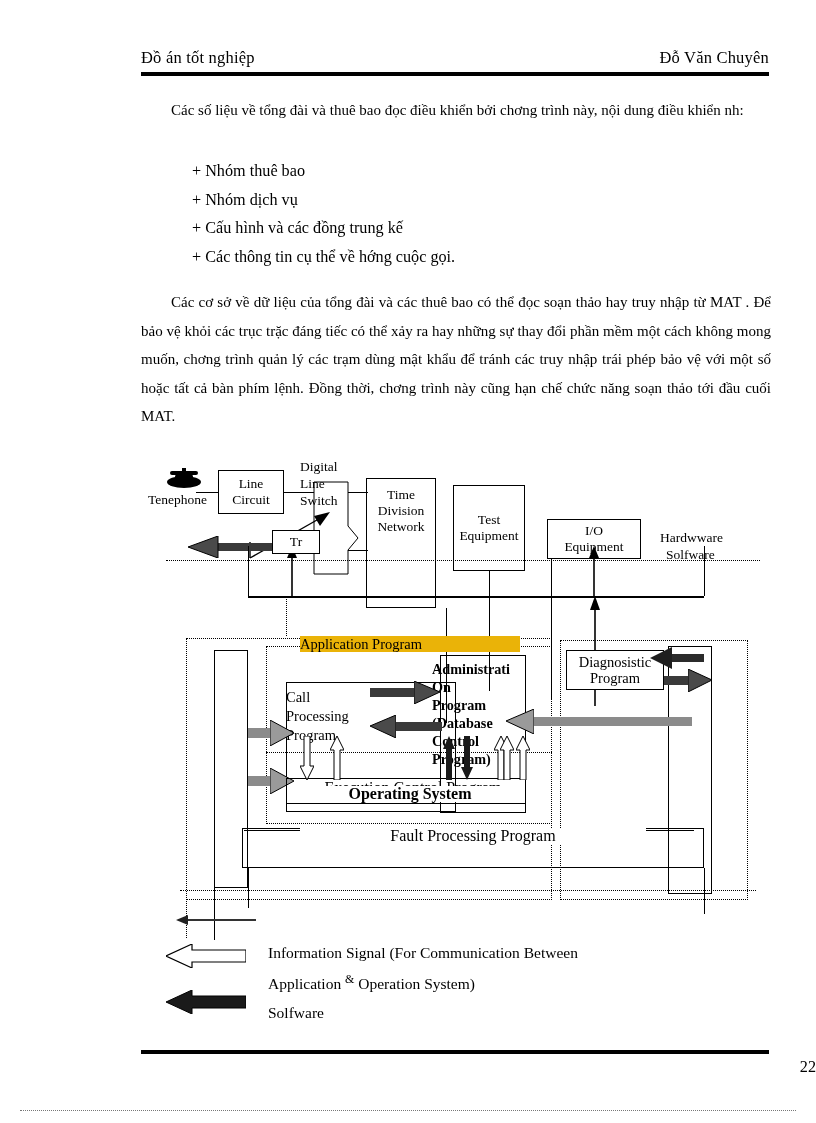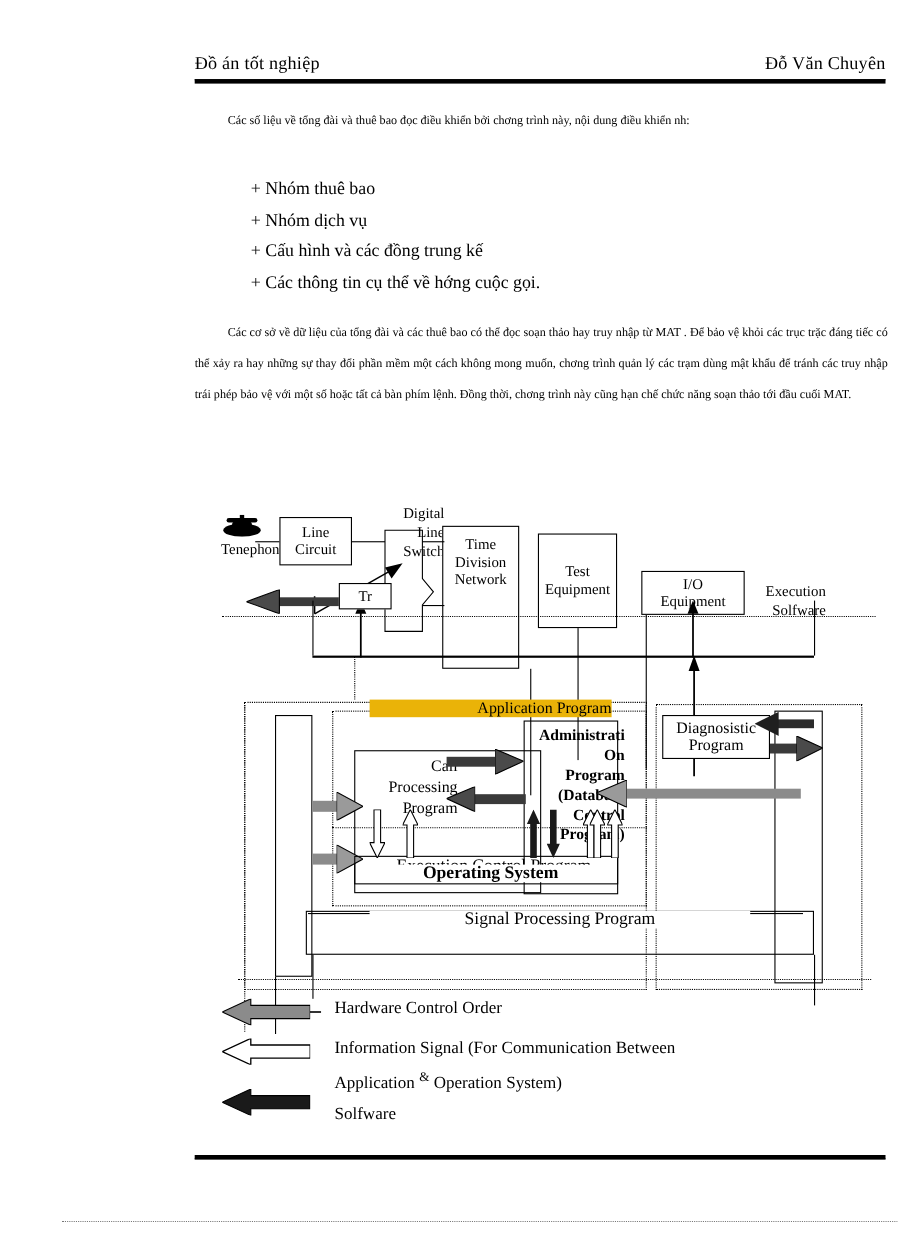--- a/index.html
+++ b/index.html
@@ -12,21 +12,21 @@
     height: 1123px;
     position: relative;
     font-family: "Liberation Serif", "DejaVu Serif", serif;
     color: #000;
     overflow: hidden;
   }
 
   .page {
     position: absolute;
     left: 0; top: 0;
-    width: 724px; height: 1123px; margin-left: 36px;
+    width: 724px; height: 1123px;
   }
 
   
   .hdr {
     position: absolute;
     left: 141px; top: 48px;
     width: 628px;
     display: flex;
     justify-content: space-between;
     align-items: baseline;
@@ -39,21 +39,21 @@
     width: 628px; height: 3px;
     background: #000;
     border-top: 1px solid #000;
   }
 
   
   .body-text {
     position: absolute;
     left: 141px;
     width: 630px;
-    font-size: 11px;
+    font-size: 15px;
     line-height: 28.5px;
     text-align: justify;
     text-justify: inter-word;
   }
   .p1 { top: 96px; }
   .p2 { top: 288px; }
   .indent { display: inline-block; width: 30px; }
 
   .bullets {
     position: absolute;
@@ -101,21 +101,21 @@
     justify-content: center;
     text-align: center;
     font-size: 13.5px;
     line-height: 16px;
     font-family: "Liberation Serif", serif;
   }
   .diagram .lbl {
     position: absolute;
     font-size: 13.5px;
     line-height: 16px;
-    text-align: right;
+    text-align: left;
     background: transparent;
   }
   .ln {
     position: absolute;
     background: #000;
   }
   .hln { height: 1px; }
   .vln { width: 1px; }
   .dot-h {
     position: absolute;
@@ -220,21 +220,21 @@
 Network</div>
     <div class="ln hln" style="left:348px; top:42px; width:20px;"></div>
     <div class="ln hln" style="left:348px; top:100px; width:20px;"></div>
 
     <div class="node" style="left:453px; top:35px; width:72px; height:86px; white-space:pre-line;">Test
 Equipment</div>
 
     <div class="node" style="left:547px; top:69px; width:94px; height:40px; white-space:pre-line;">I/O
 Equipment</div>
 
-    <div class="lbl" style="left:660px; top:80px; width:94px; text-align:left;">Execution</div>
+    <div class="lbl" style="left:660px; top:80px; width:94px; text-align:left;">Hardwware</div>
     <div class="lbl" style="left:666px; top:97px; width:94px; text-align:left;">Solfware</div>
 
     <div class="dot-h" style="left:166px; top:110px; width:594px;"></div>
 
     <div class="ln hln" style="left:248px; top:146px; width:456px; height:2px;"></div>
 
     <div class="ln vln" style="left:248px; top:96px; height:50px;"></div>
     <div class="ln vln" style="left:704px; top:96px; height:50px;"></div>
     <div class="ln vln" style="left:489px; top:121px; height:120px;"></div>
     <div class="ln vln" style="left:551px; top:109px; height:140px;"></div>
@@ -351,41 +351,33 @@
           <polygon points="0,12 28,0 28,25" fill="#9a9a9a" stroke="#000" stroke-width="1"></polygon>
         </svg>
     </div>
     <svg style="position:absolute; left:500px; top:286px; width:14px; height:44px;" viewBox="0 0 14 44">
       <polygon points="7,0 0,14 4,14 4,44 10,44 10,14 14,14" fill="#fff" stroke="#000" stroke-width="1"></polygon>
     </svg>
 
     <div class="solidbox" style="left:242px; top:378px; width:462px; height:40px;"></div>
     <div class="ln hln" style="left:244px; top:380px; width:122px;"></div>
     <div class="ln hln" style="left:568px; top:380px; width:126px;"></div>
-    <div class="lbl" style="left:300px; top:378px; width:346px; font-size:16px; text-align:center; background:#fff;">Signal Processing Program</div>
+    <div class="lbl" style="left:300px; top:378px; width:346px; font-size:16px; text-align:center; background:#fff;">Fault Processing Program</div>
 
     <div class="dot-h" style="left:180px; top:440px; width:576px;"></div>
     <div class="dot-v" style="left:186px; top:188px; height:300px;"></div>
     <div class="ln vln" style="left:214px; top:438px; height:52px;"></div>
     <div class="ln vln" style="left:248px; top:418px; height:40px;"></div>
     <div class="ln vln" style="left:704px; top:418px; height:46px;"></div>
 
     <svg style="position:absolute; left:176px; top:463px; width:80px; height:14px;" viewBox="0 0 80 14">
       <line x1="10" y1="7" x2="80" y2="7" stroke="#333" stroke-width="2"></line>
       <polygon points="0,7 12,2 12,12" fill="#222"></polygon>
     </svg>
 
-    <div class="legend-row" style="left:166px; top:458px;">
-      <div style="position:relative; width:80px; height:24px;">
-        <svg style="position:absolute; left:0; top:0; width:80px; height:24px;" viewBox="0 0 80 24">
-          <polygon points="0,12 26,0 26,6 80,6 80,18 26,18 26,24" fill="#8b8b8b" stroke="#000" stroke-width="1"></polygon>
-        </svg>
-      </div>
-      <div class="legend-txt" style="font-size:15.5px; margin-left:22px;">Hardware Control Order</div>
-    </div>
 
     <div class="legend-row" style="left:166px; top:490px;justify-content:flex-end;">
       <div style="position:relative; width:80px; height:32px;">
         <svg style="position:absolute; left:0; top:4px; width:80px; height:24px;" viewBox="0 0 80 24">
           <polygon points="0,12 26,0 26,6 80,6 80,18 26,18 26,24" fill="#ffffff" stroke="#000" stroke-width="1.2"></polygon>
         </svg>
       </div>
       <div class="legend-txt" style="font-size:15.5px; margin-left:22px; line-height:26px;">
         <div>Information Signal (For Communication Between</div>
         <div><span>Application </span><span style="font-size:12px; vertical-align:6px;">&amp;</span><span> Operation System)</span></div>

